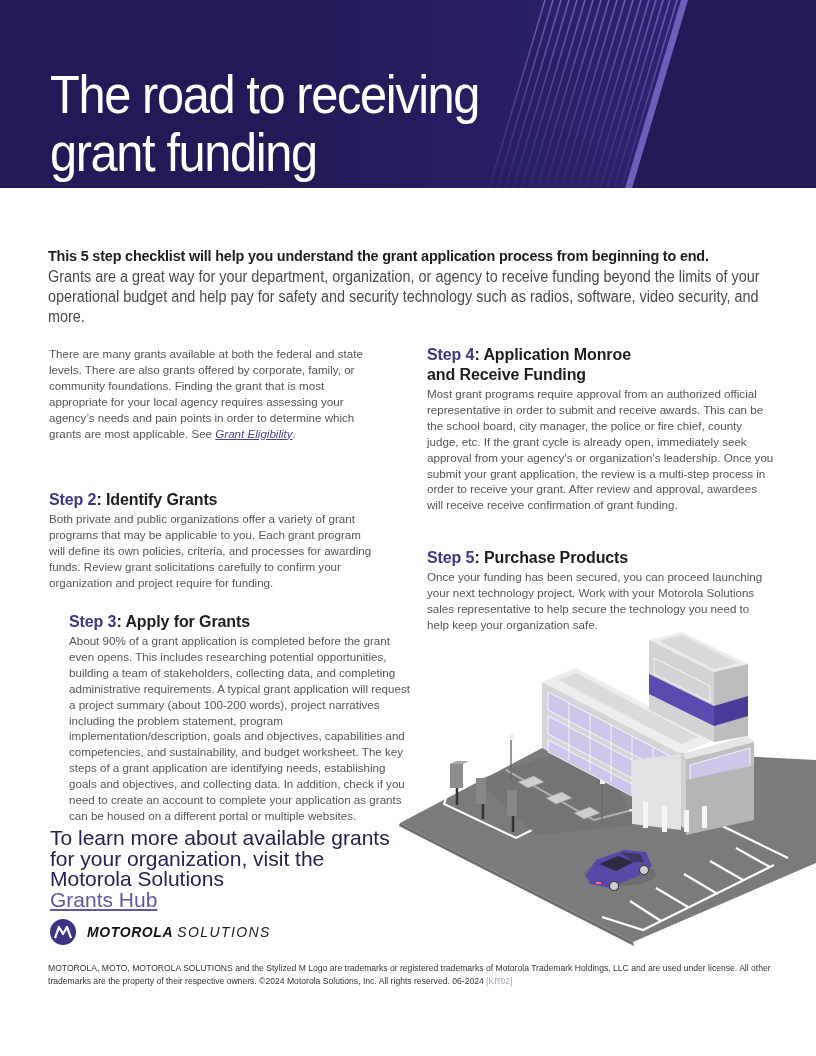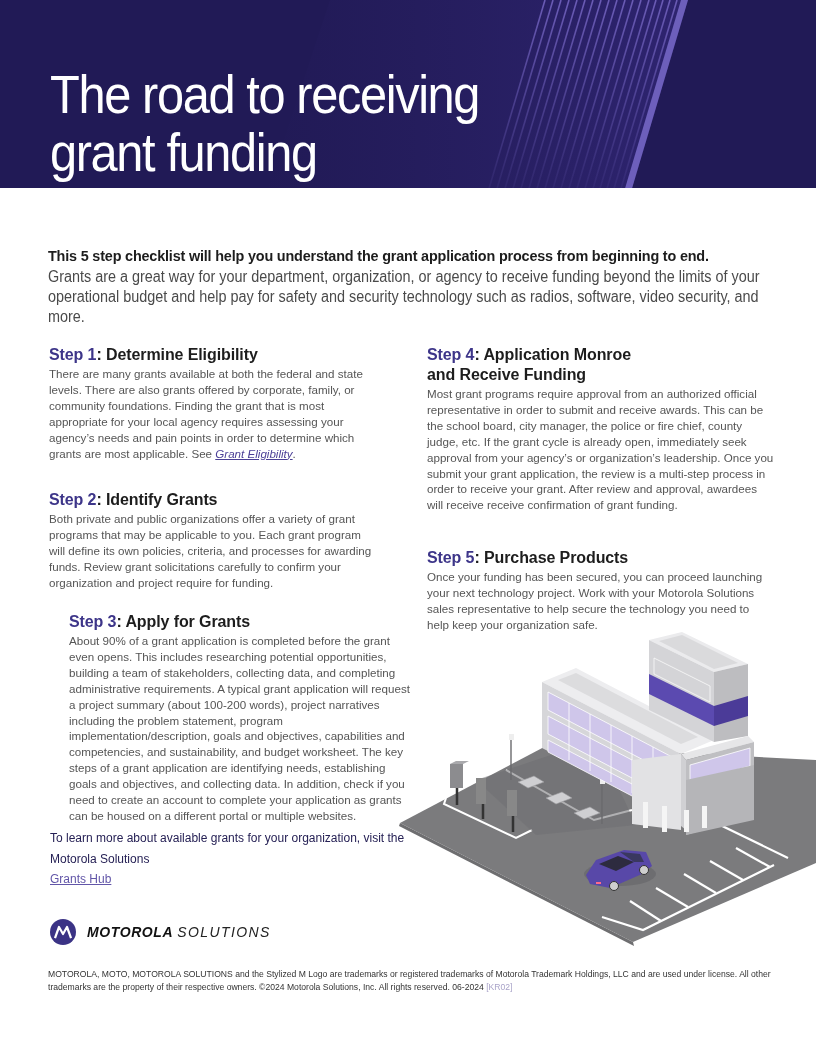--- a/index.html
+++ b/index.html
@@ -33,41 +33,41 @@
     font-size: 16px; font-weight: bold; color: #1d1d1d; line-height: 20px; letter-spacing: -0.1px;
   }
   .step-title .num { color: #3d3589; }
   .step-body {
     font-size: 11.6px; color: #555555; line-height: 15.9px; margin-top: 1px;
   }
   .step-body a { color: #4b3f96; text-decoration: underline; font-style: italic; }
 
   .cta {
     position: absolute; left: 50px; top: 828px; width: 360px;
-    font-size: 12px; line-height: 20.5px; color: #262155;
+    font-size: 21px; line-height: 20.5px; color: #262155;
   }
   .cta a { color: #6256a8; text-decoration: underline; display: inline-block; }
 
   .logo { position: absolute; left: 50px; top: 919px; display: flex; align-items: center; }
   .logo-badge {
     width: 26px; height: 26px; border-radius: 50%; background: #3b3385;
     display: flex; align-items: center; justify-content: center;
   }
   .logo-word {
     margin-left: 11px; font-size: 14px; font-weight: 900; font-style: italic;
     color: #111; letter-spacing: 0.6px;
   }
   .logo-word2 {
     margin-left: 4px; font-size: 14px; font-style: italic; color: #222; letter-spacing: 1.4px;
   }
 
   .footer { position: absolute; left: 48px; top: 962px; width: 740px; font-size: 8.6px; color: #333; }
   .footer .addr { line-height: 12px; }
   .footer .addr a { color: #2e2675; font-weight: bold; text-decoration: none; margin-left: 3px; }
-  .footer .legal { margin-top: 6px; line-height: 12.5px; }
+  .footer .legal { line-height: 12.5px; }
   .footer .code { color: #a9a3c8; }
 
   .illustration { position: absolute; left: 396px; top: 630px; width: 420px; height: 320px; }
 </style>
 </head>
 <body>
 
 <div class="hero">
   <svg class="stripes" width="816" height="212">
     <defs>
@@ -108,23 +108,20 @@
     <span>grant funding</span>
   </h1>
 </div>
 
 <div class="intro">
   <p class="intro-lead">This 5 step checklist will help you understand the grant application process from beginning to end.</p>
   <p class="intro-body">Grants are a great way for your department, organization, or agency to receive funding beyond the limits of your operational budget and help pay for safety and security technology such as radios, software, video security, and more.</p>
 </div>
 
 <div class="step" style="left:49px; top:345px; width:330px;">
-  <div class="step-title">
-    <span class="num">Step 1</span>: <span>Determine Eligibility</span>
-  </div>
   <p class="step-body">
     <span>There are many grants available at both the federal and state levels. There are also grants offered by corporate, family, or community foundations. Finding the grant that is most appropriate for your local agency requires assessing your agency’s needs and pain points in order to determine which grants are most applicable. See </span><a href="#">Grant Eligibility</a><span>.</span>
   </p>
 </div>
 
 <div class="step" style="left:49px; top:490px; width:330px;">
   <div class="step-title">
     <span class="num">Step 2</span>: <span>Identify Grants</span>
   </div>
   <p class="step-body">Both private and public organizations offer a variety of grant programs that may be applicable to you. Each grant program will define its own policies, criteria, and processes for awarding funds. Review grant solicitations carefully to confirm your organization and project require for funding.</p>

